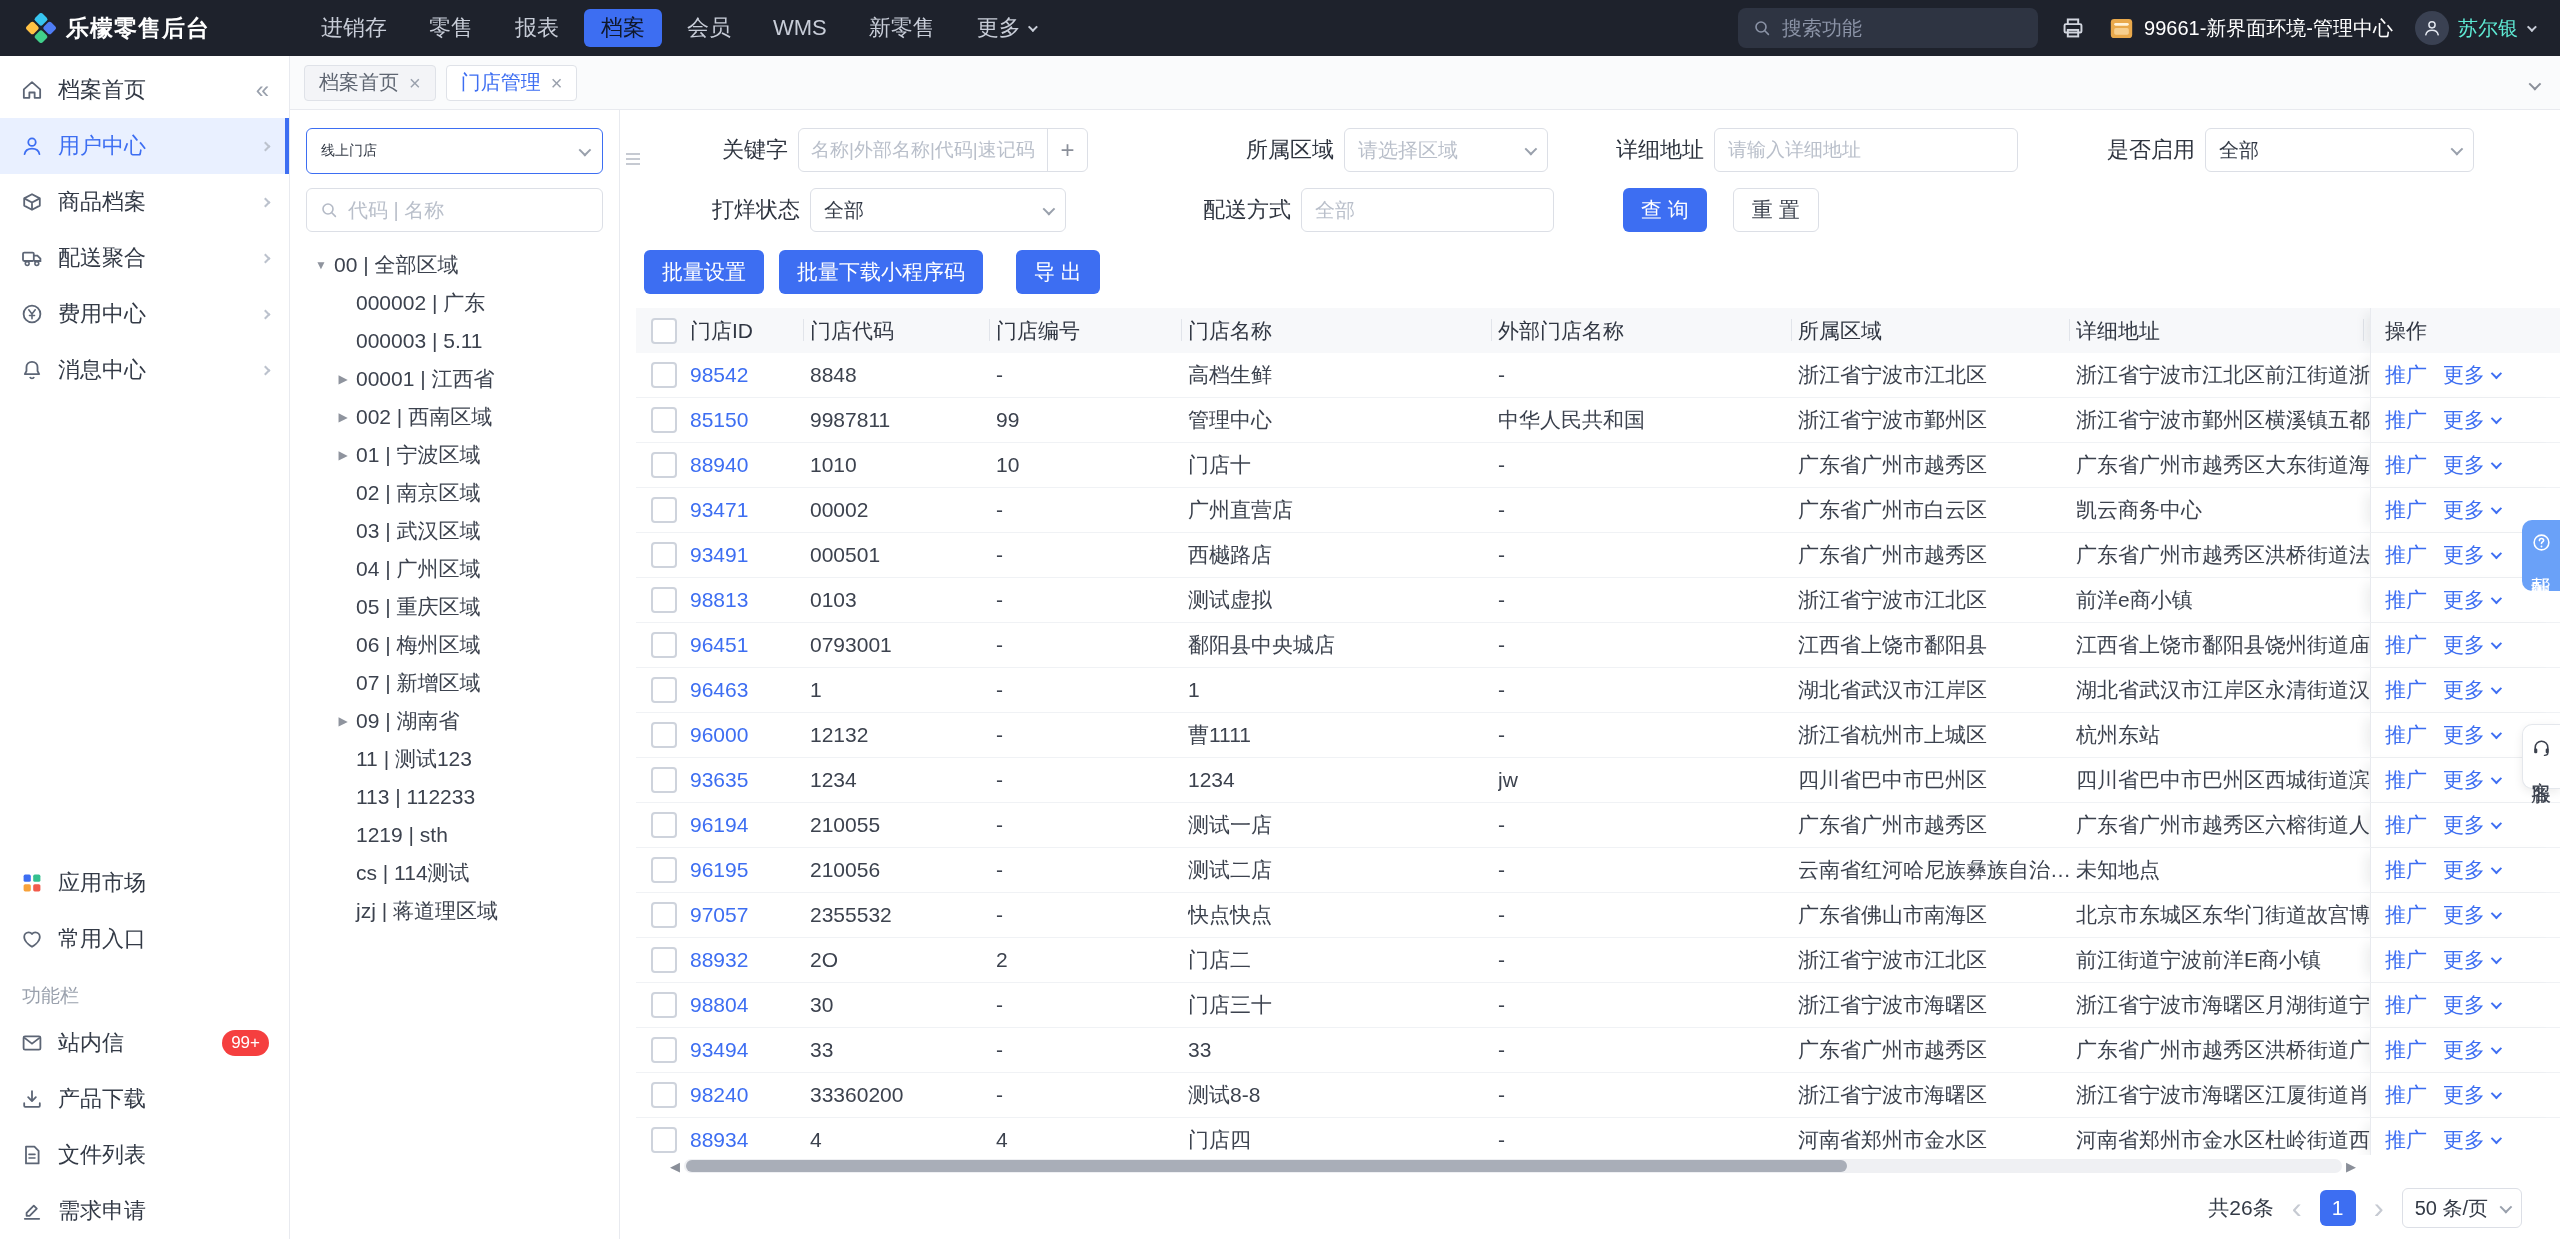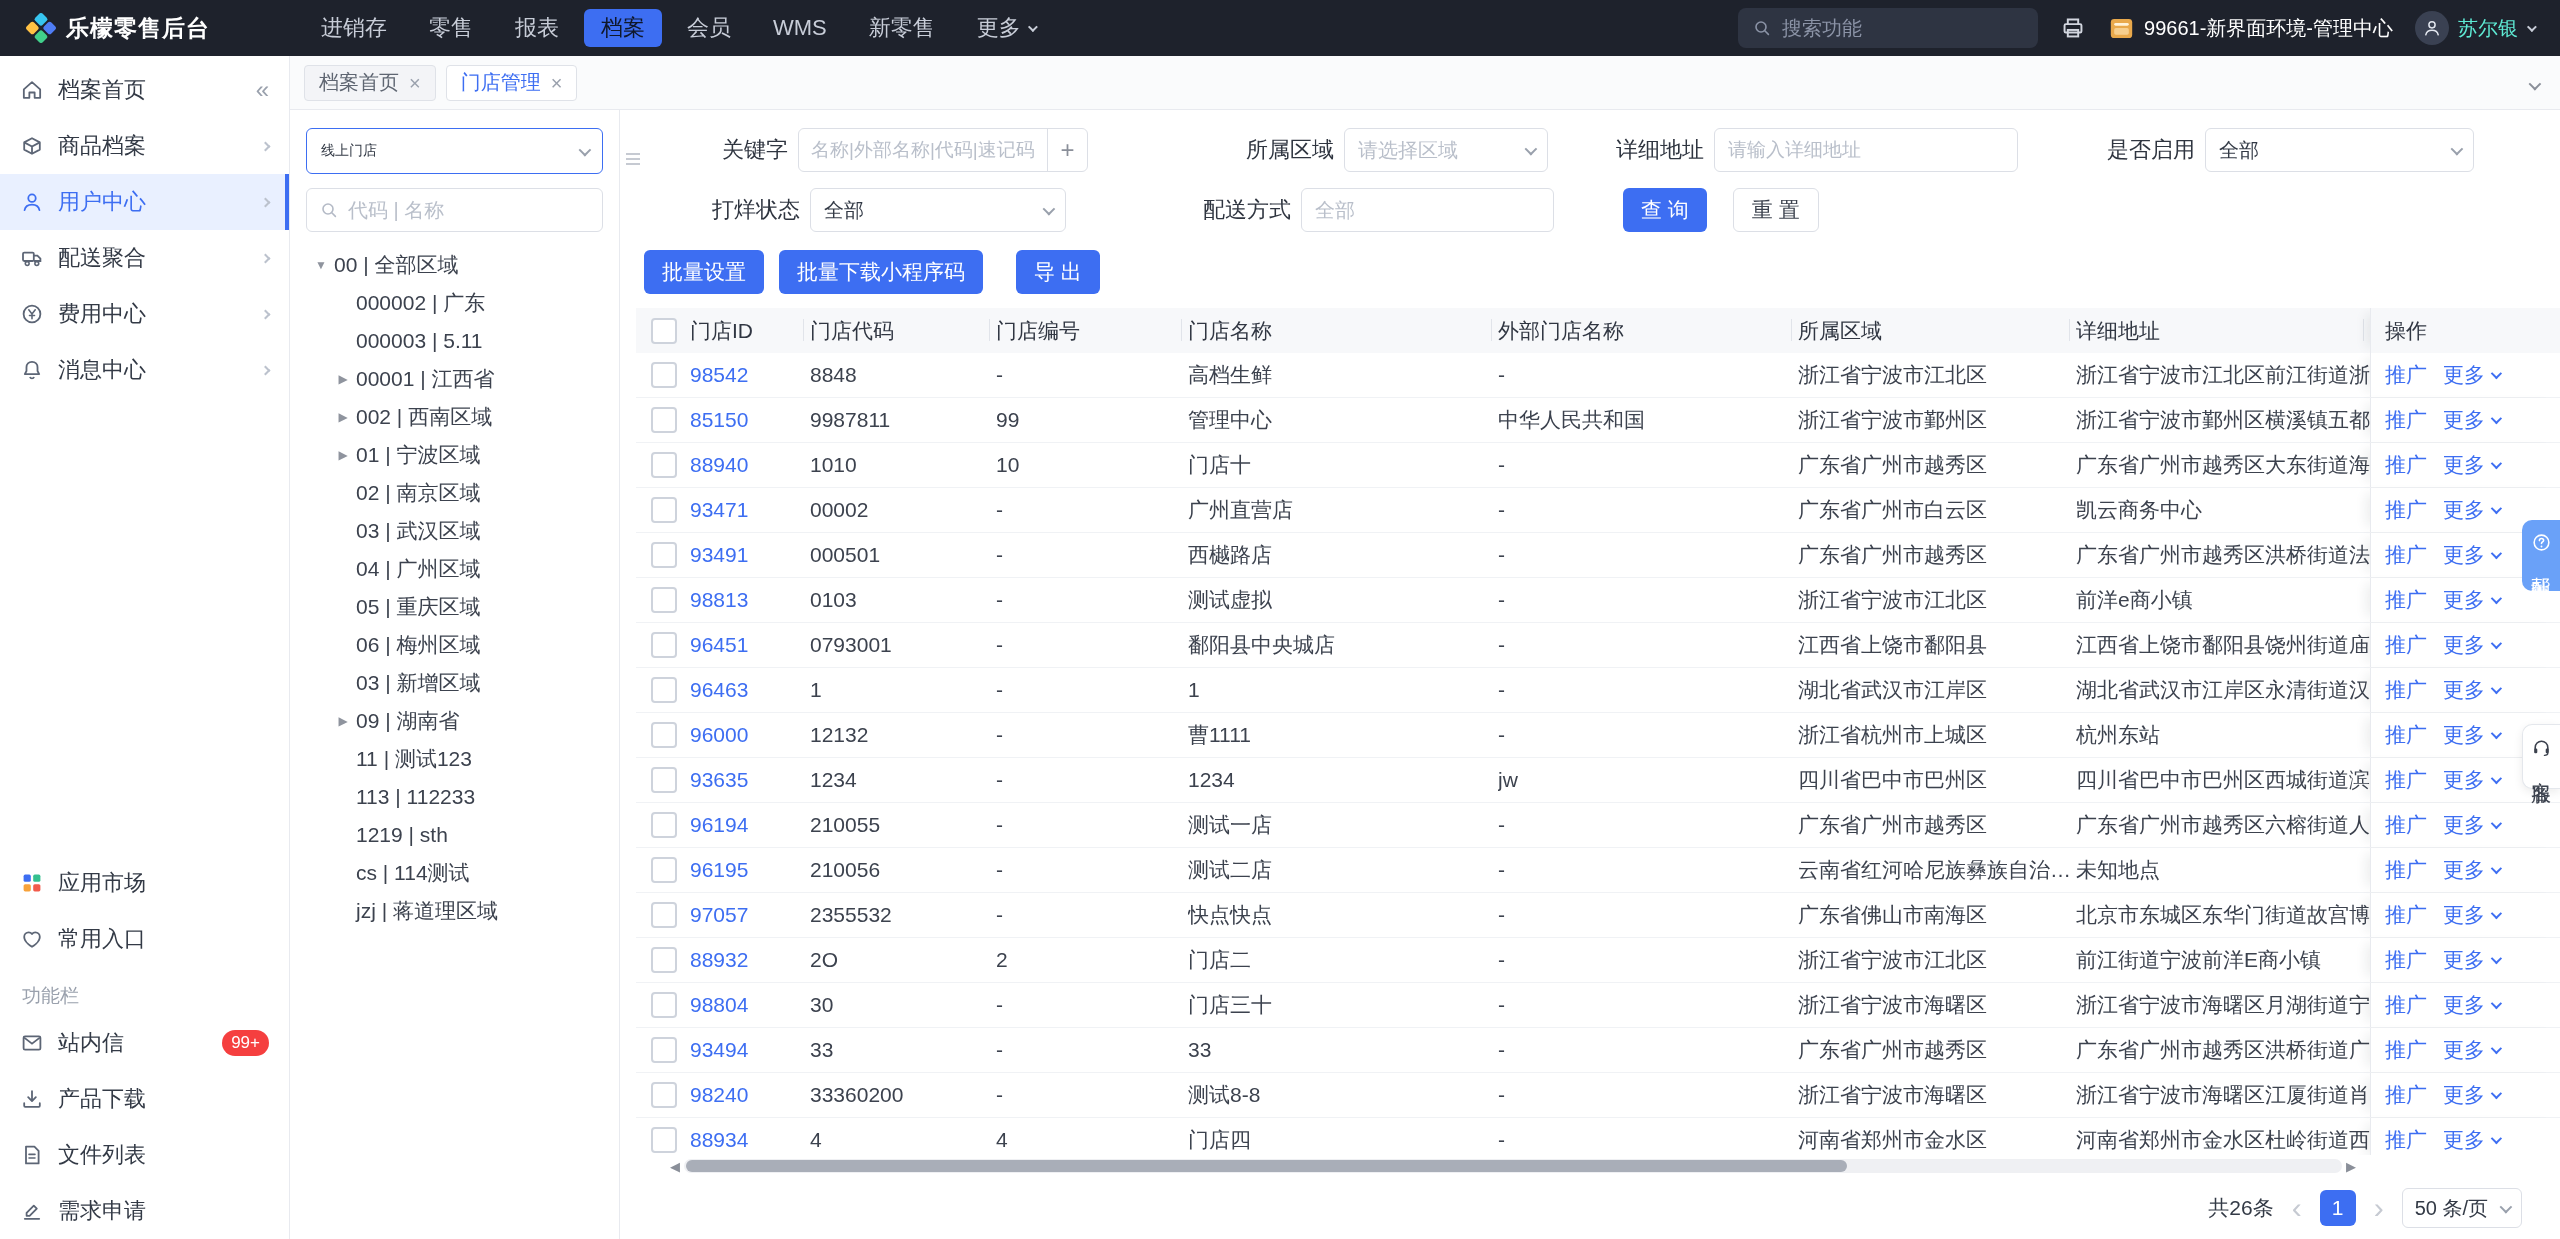--- a/index.html
+++ b/index.html
@@ -246,38 +246,38 @@
     <div id="side-top">
         <div class="side-item">
           <span class="s-icon">
             <svg viewBox="0 0 20 20" style="width: 24px; height: 24px;">
               <path d="M3.2 9.5 10 3.5l6.8 6v7h-4.6v-4.4H7.8v4.4H3.2z" fill="none" stroke="currentColor" stroke-width="1.5" stroke-linejoin="round"></path>
             </svg>
           </span>
           <span class="s-label">档案首页</span>
           <span class="collapse">«</span>
         </div>
+        <div class="side-item active">
+          <span class="s-icon">
+            <svg viewBox="0 0 20 20" style="width: 24px; height: 24px;">
+              <circle cx="10" cy="6.8" r="3.1" fill="none" stroke="currentColor" stroke-width="1.5"></circle>
+              <path d="M3.8 16.8c.6-3.2 3.2-4.6 6.2-4.6s5.6 1.4 6.2 4.6" fill="none" stroke="currentColor" stroke-width="1.5" stroke-linecap="round"></path>
+            </svg>
+          </span>
+          <span class="s-label">用户中心</span>
+          <span class="cvn cvn-right cvn-sm"></span>
+        </div>
         <div class="side-item">
           <span class="s-icon">
             <svg viewBox="0 0 20 20" style="width: 24px; height: 24px;">
               <path d="M3.5 7 10 3.5 16.5 7v6L10 16.5 3.5 13z" fill="none" stroke="currentColor" stroke-width="1.5" stroke-linejoin="round"></path>
               <path d="M3.5 7 10 10.5 16.5 7M10 10.5v6" fill="none" stroke="currentColor" stroke-width="1.5"></path>
             </svg>
           </span>
           <span class="s-label">商品档案</span>
-          <span class="cvn cvn-right cvn-sm"></span>
-        </div>
-        <div class="side-item active">
-          <span class="s-icon">
-            <svg viewBox="0 0 20 20" style="width: 24px; height: 24px;">
-              <circle cx="10" cy="6.8" r="3.1" fill="none" stroke="currentColor" stroke-width="1.5"></circle>
-              <path d="M3.8 16.8c.6-3.2 3.2-4.6 6.2-4.6s5.6 1.4 6.2 4.6" fill="none" stroke="currentColor" stroke-width="1.5" stroke-linecap="round"></path>
-            </svg>
-          </span>
-          <span class="s-label">用户中心</span>
           <span class="cvn cvn-right cvn-sm"></span>
         </div>
         <div class="side-item">
           <span class="s-icon">
             <svg viewBox="0 0 20 20" style="width: 24px; height: 24px;">
               <rect x="2.5" y="5.5" width="9" height="7" rx="1" fill="none" stroke="currentColor" stroke-width="1.5"></rect>
               <path d="M11.5 8h3l2.5 2.5V12.5h-5.5" fill="none" stroke="currentColor" stroke-width="1.5"></path>
               <circle cx="6" cy="14.6" r="1.6" fill="none" stroke="currentColor" stroke-width="1.3"></circle>
               <circle cx="14" cy="14.6" r="1.6" fill="none" stroke="currentColor" stroke-width="1.3"></circle>
             </svg>
@@ -439,21 +439,21 @@
             <div class="tree-row lv1">
               <span class="tw"></span>
               <span>05 | 重庆区域</span>
             </div>
             <div class="tree-row lv1">
               <span class="tw"></span>
               <span>06 | 梅州区域</span>
             </div>
             <div class="tree-row lv1">
               <span class="tw"></span>
-              <span>03 | 新增区域</span>
+              <span>07 | 新增区域</span>
             </div>
             <div class="tree-row lv1">
               <span class="tw">▶</span>
               <span>09 | 湖南省</span>
             </div>
             <div class="tree-row lv1">
               <span class="tw"></span>
               <span>11 | 测试123</span>
             </div>
             <div class="tree-row lv1">

